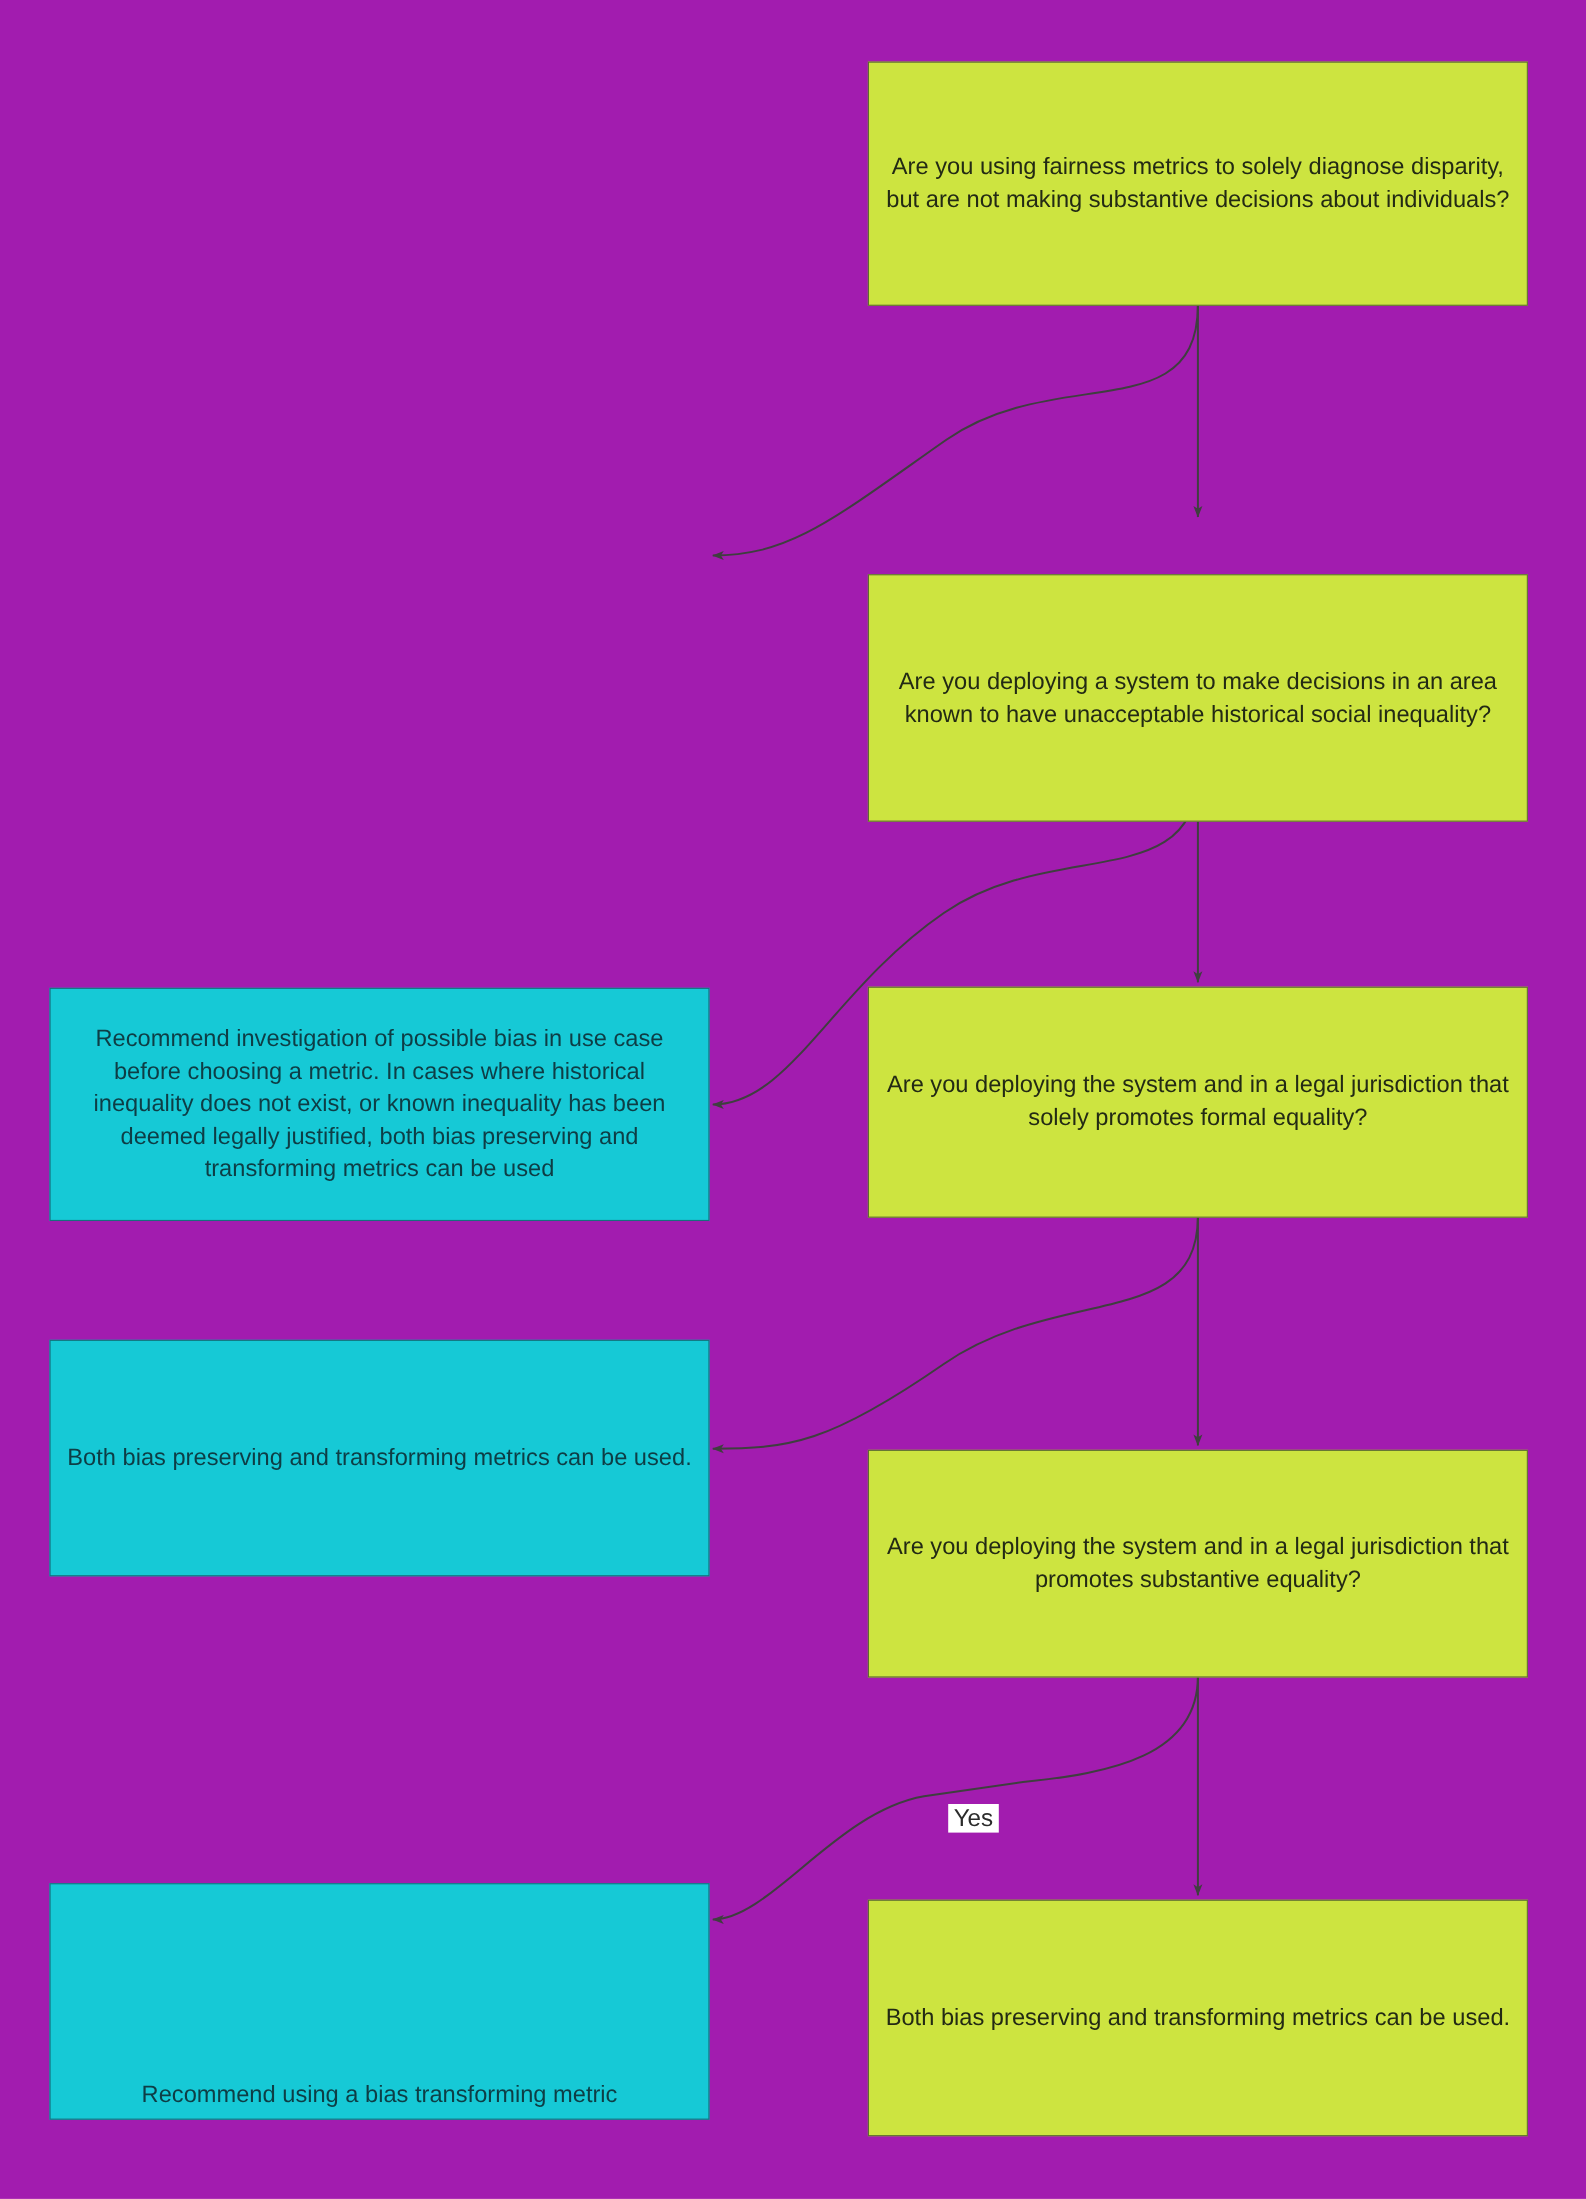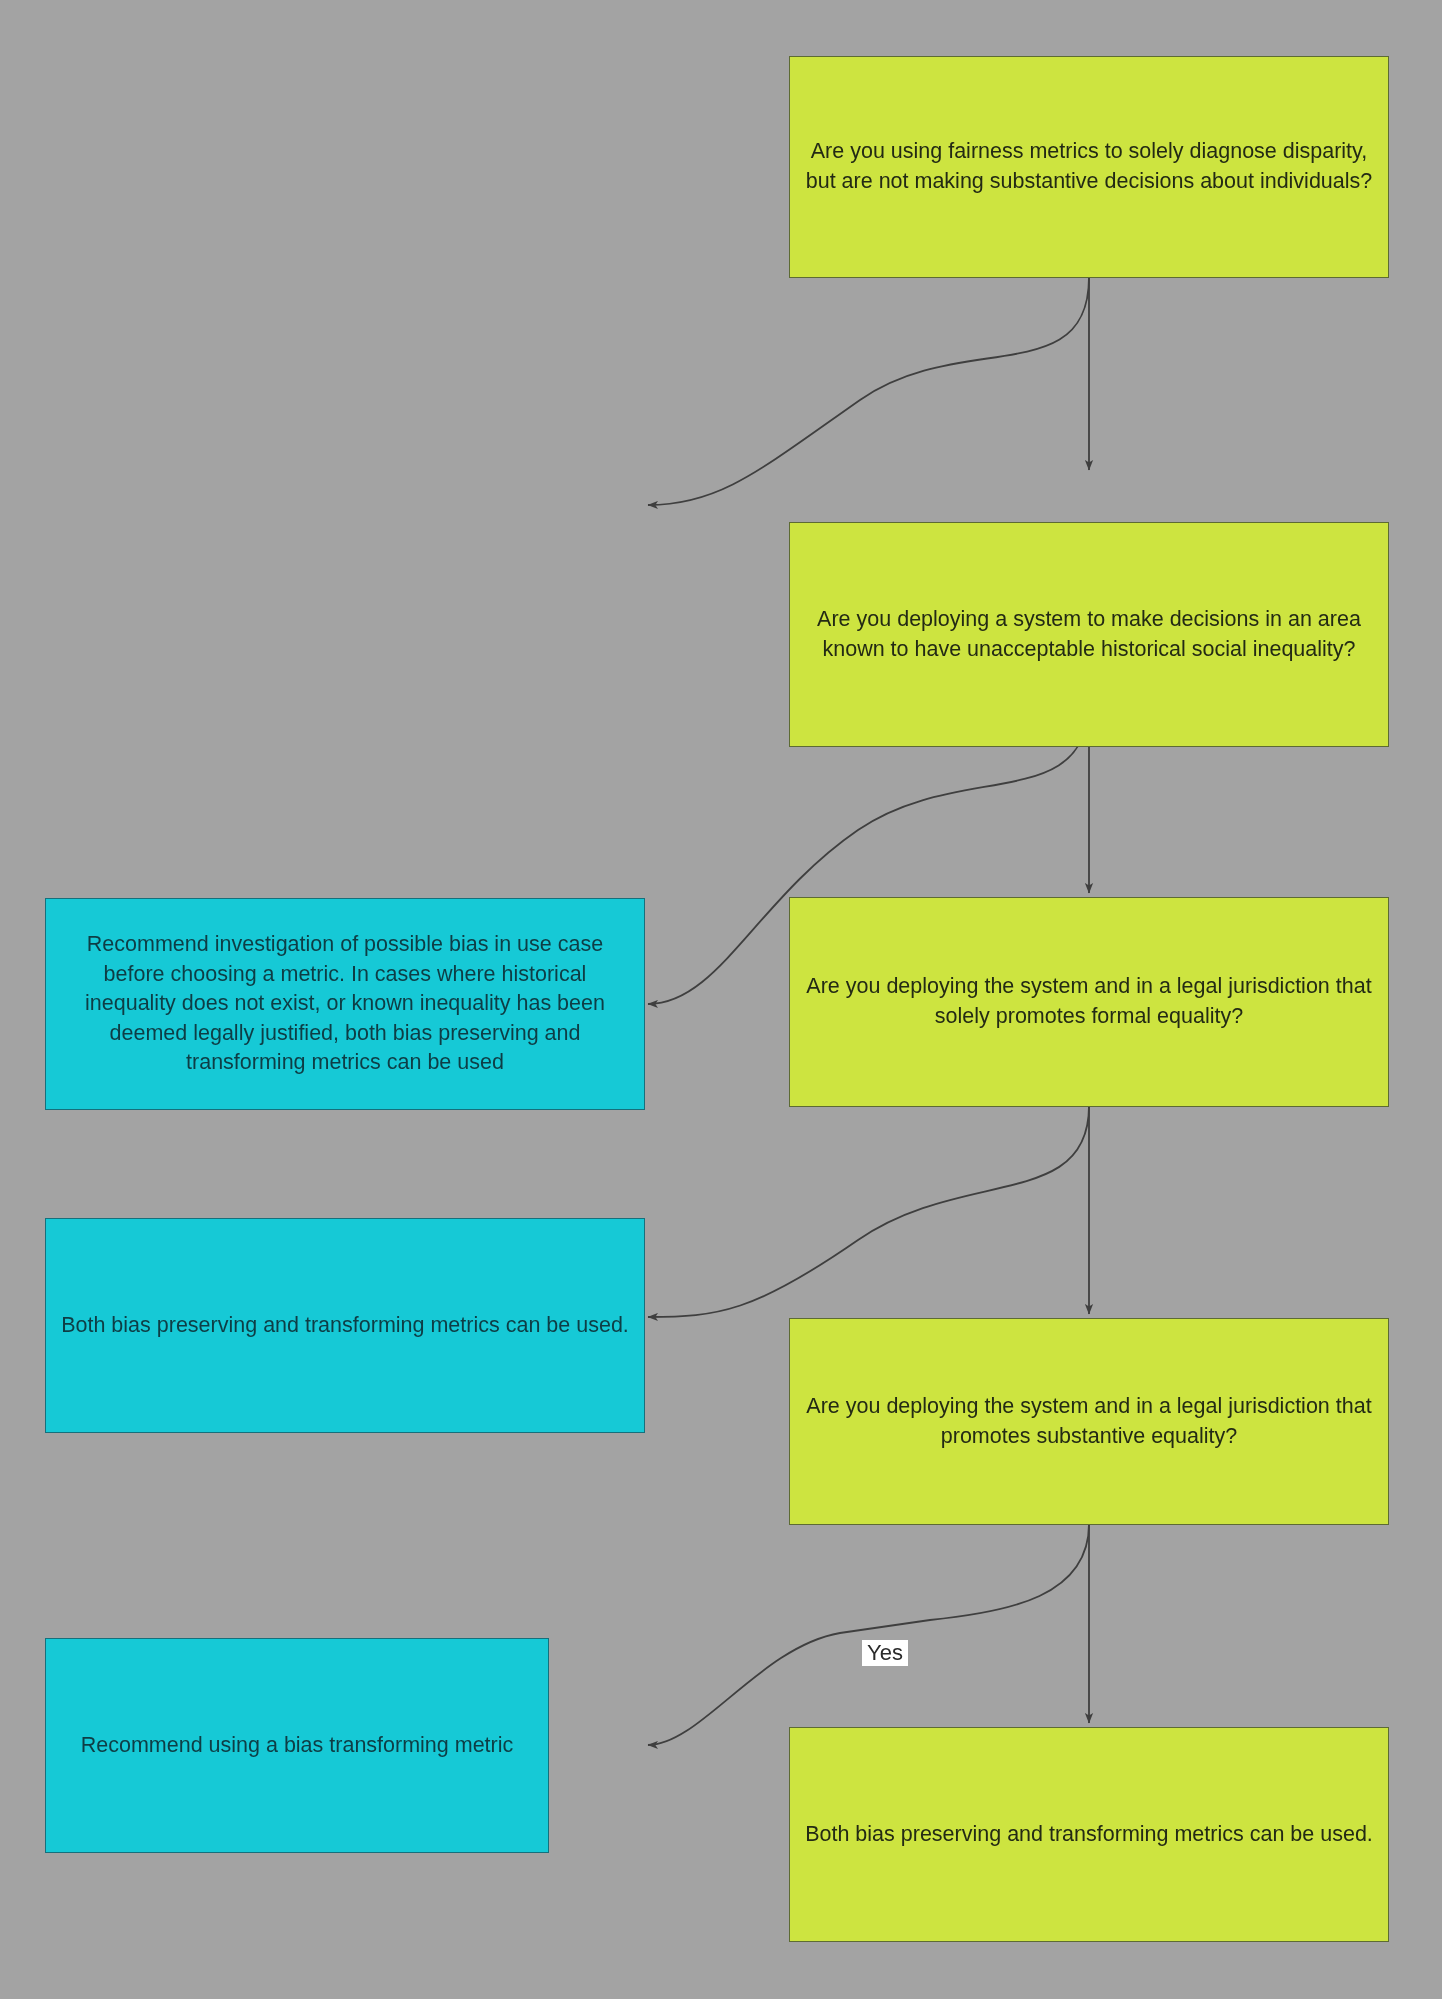--- a/index.html
+++ b/index.html
@@ -2,21 +2,21 @@
 <html><head>
 <meta charset="utf-8">
 <title>Fairness Metric Decision Flowchart</title>
 <style>
   html,body{margin:0;padding:0;background:#ffffff;}
   body{
     width:1442px;height:1999px;
     font-family:"Liberation Sans","DejaVu Sans",sans-serif;
     -webkit-font-smoothing:antialiased;
   }
-  #canvas{position:relative;width:1442px;height:1999px;overflow:hidden;background:#a3a3a3;}
+  #canvas{position:relative;width:1442px;height:1999px;overflow:hidden;background:#a21caf;}
   svg#wires{position:absolute;left:0;top:0;width:1442px;height:1999px;pointer-events:none;}
   .node{
     position:absolute;
     box-sizing:border-box;
     display:flex;
     align-items:center;
     justify-content:center;
     text-align:center;
     border:1.6px solid #4a5a2e;
     padding:6px 14px;
@@ -95,21 +95,21 @@
 
 
   <div class="node outcome" style="left:45px;top:898px;width:600px;height:212px;">
     <span class="txt">Recommend investigation of possible bias in use case before choosing a metric. In cases where historical inequality does not exist, or known inequality has been deemed legally justified, both bias preserving and transforming metrics can be used</span>
   </div>
 
   <div class="node outcome" style="left:45px;top:1218px;width:600px;height:215px;">
     <span class="txt">Both bias preserving and transforming metrics can be used.</span>
   </div>
 
-  <div class="node outcome" style="left:45px;top:1638px;width:504px;height:215px;">
+  <div class="node outcome" style="left:45px;top:1712px;width:600px;height:215px;align-items:flex-end;">
     <span class="txt">Recommend using a bias transforming metric</span>
   </div>
 
   <div class="edge-label" style="left:862px;top:1640px;">
     <span>Yes</span>
   </div>
 
 </div>
 
 </body></html>

